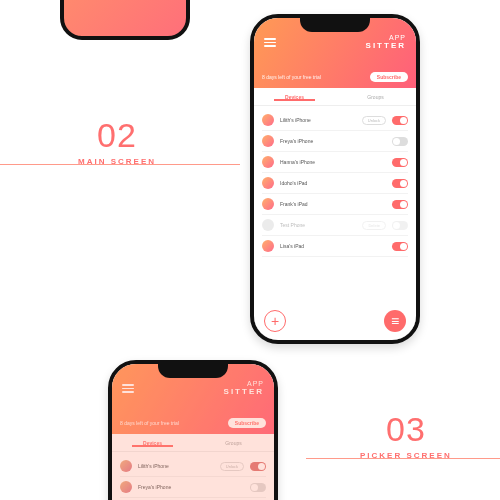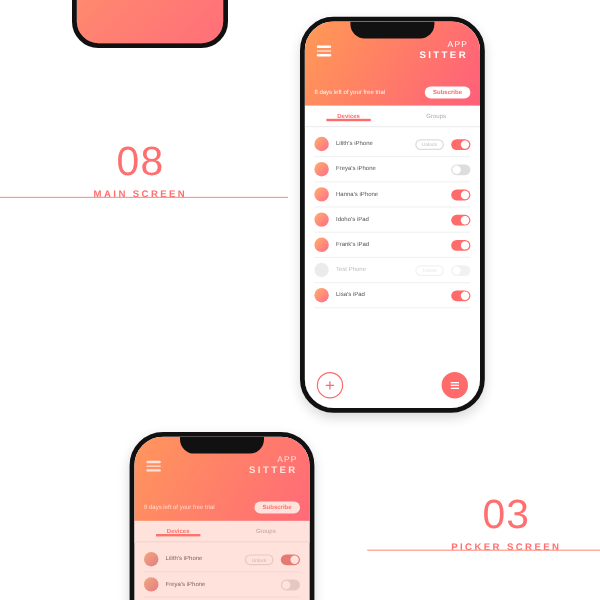--- a/index.html
+++ b/index.html
@@ -39,34 +39,34 @@
   }
   .label .cap {
     font-size: 8px;
     font-weight: 700;
     color: #ff6f6f;
     letter-spacing: 2px;
     margin-top: 2px;
     text-align: right;
   }
   .label-02 { top: 116px; left: 78px; }
-  .label-03 { top: 410px; left: 376px; }
+  .label-03 { top: 410px; left: 360px; }
 
   .hr {
     position: absolute;
     height: 1px;
     background: #ff9a8a;
   }
   .hr1 { top: 164px; left: 0; width: 240px; }
   .hr2 { top: 458px; left: 306px; width: 194px; }
 
   
   .phone {
     position: absolute;
-    width: 154px;
+    width: 170px;
     height: 330px;
     border-radius: 28px;
     background: #f3f3f3;
     border: 4px solid #111;
     box-shadow: inset 0 0 0 2px #444, 0 4px 10px rgba(0,0,0,.15);
     overflow: hidden;
   }
   .phone .notch{
     position:absolute;top:0;left:50%;transform:translateX(-50%);
     width:70px;height:14px;background:#111;border-radius:0 0 12px 12px;z-index:5;
@@ -144,21 +144,21 @@
 
   .dim{position:absolute;inset:0;background:rgba(255,140,110,.25);}
   .phone2 .list{filter:saturate(.7);}
 </style>
 </head>
 <body>
 
 <div class="frag"></div>
 
 <div class="label label-02">
-  <div class="num">08</div>
+  <div class="num">02</div>
   <div class="cap">MAIN SCREEN</div>
 </div>
 <div class="hr hr1"></div>
 
 <div class="label label-03">
   <div class="num">03</div>
   <div class="cap">PICKER SCREEN</div>
 </div>
 <div class="hr hr2"></div>
 

